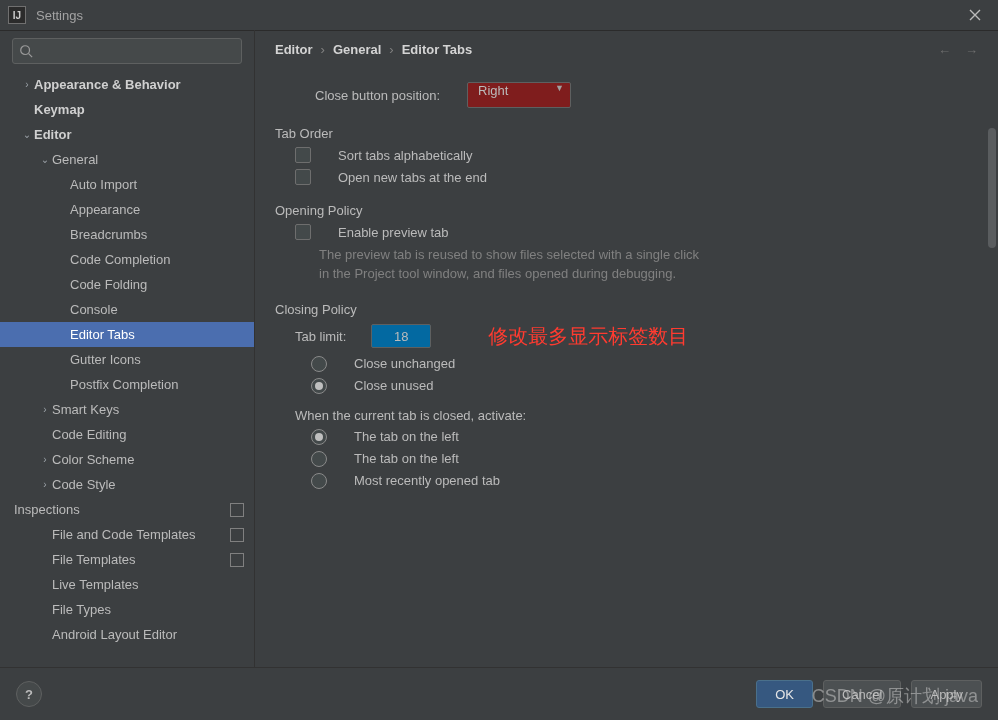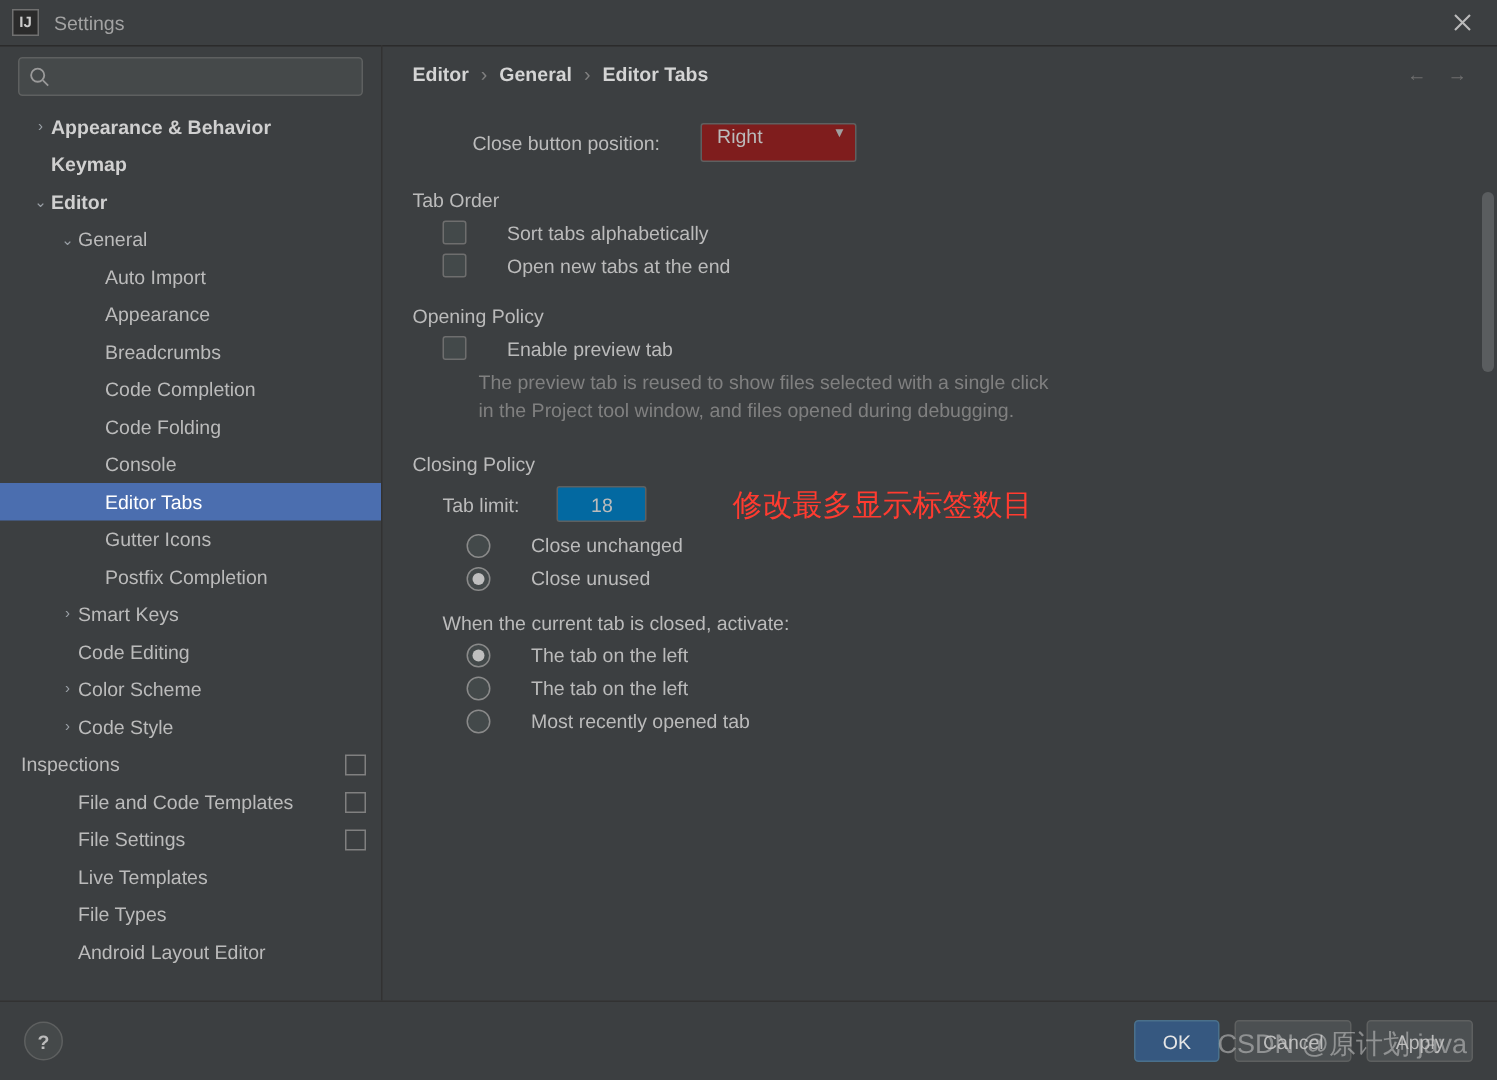--- a/index.html
+++ b/index.html
@@ -269,21 +269,21 @@
           <span class="label">Inspections</span>
           <span class="badge"></span>
         </div>
         <div class="tree-item" style="padding-left: 38px;">
           <span class="chev"></span>
           <span class="label">File and Code Templates</span>
           <span class="badge"></span>
         </div>
         <div class="tree-item" style="padding-left: 38px;">
           <span class="chev"></span>
-          <span class="label">File Settings</span>
+          <span class="label">File Templates</span>
           <span class="badge"></span>
         </div>
         <div class="tree-item" style="padding-left: 38px;">
           <span class="chev"></span>
           <span class="label">Live Templates</span>
         </div>
         <div class="tree-item" style="padding-left: 38px;">
           <span class="chev"></span>
           <span class="label">File Types</span>
         </div>

